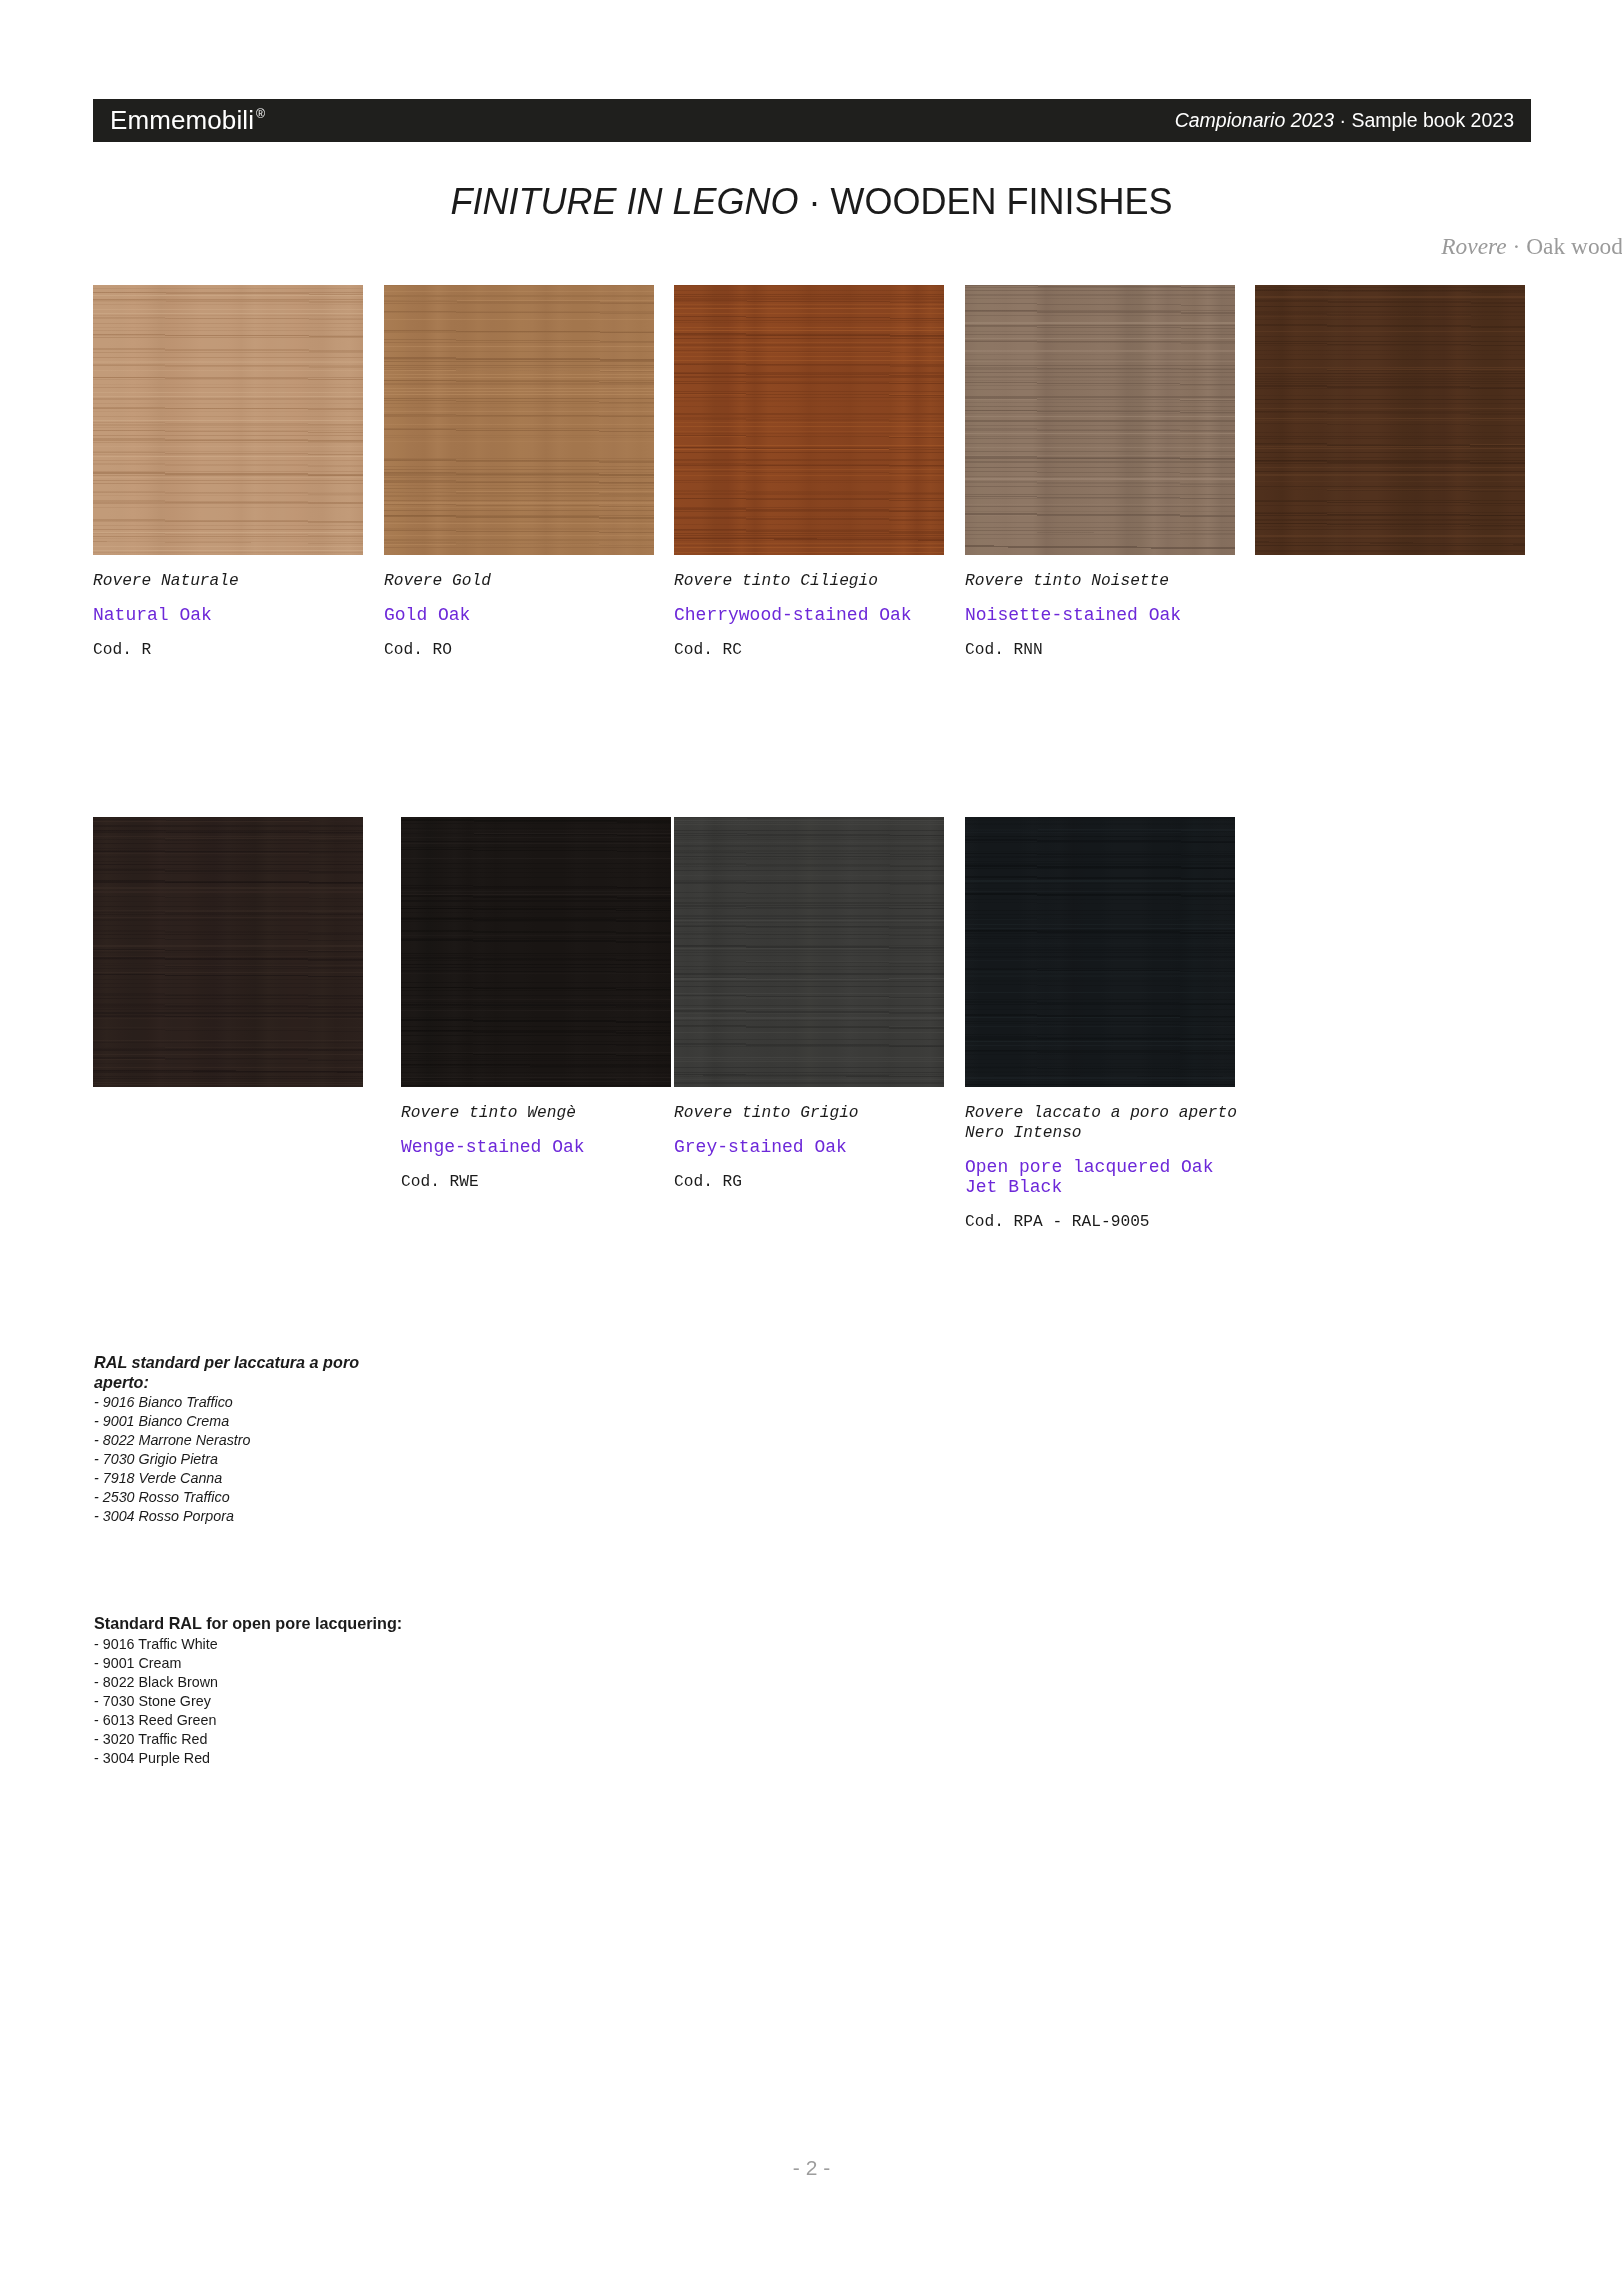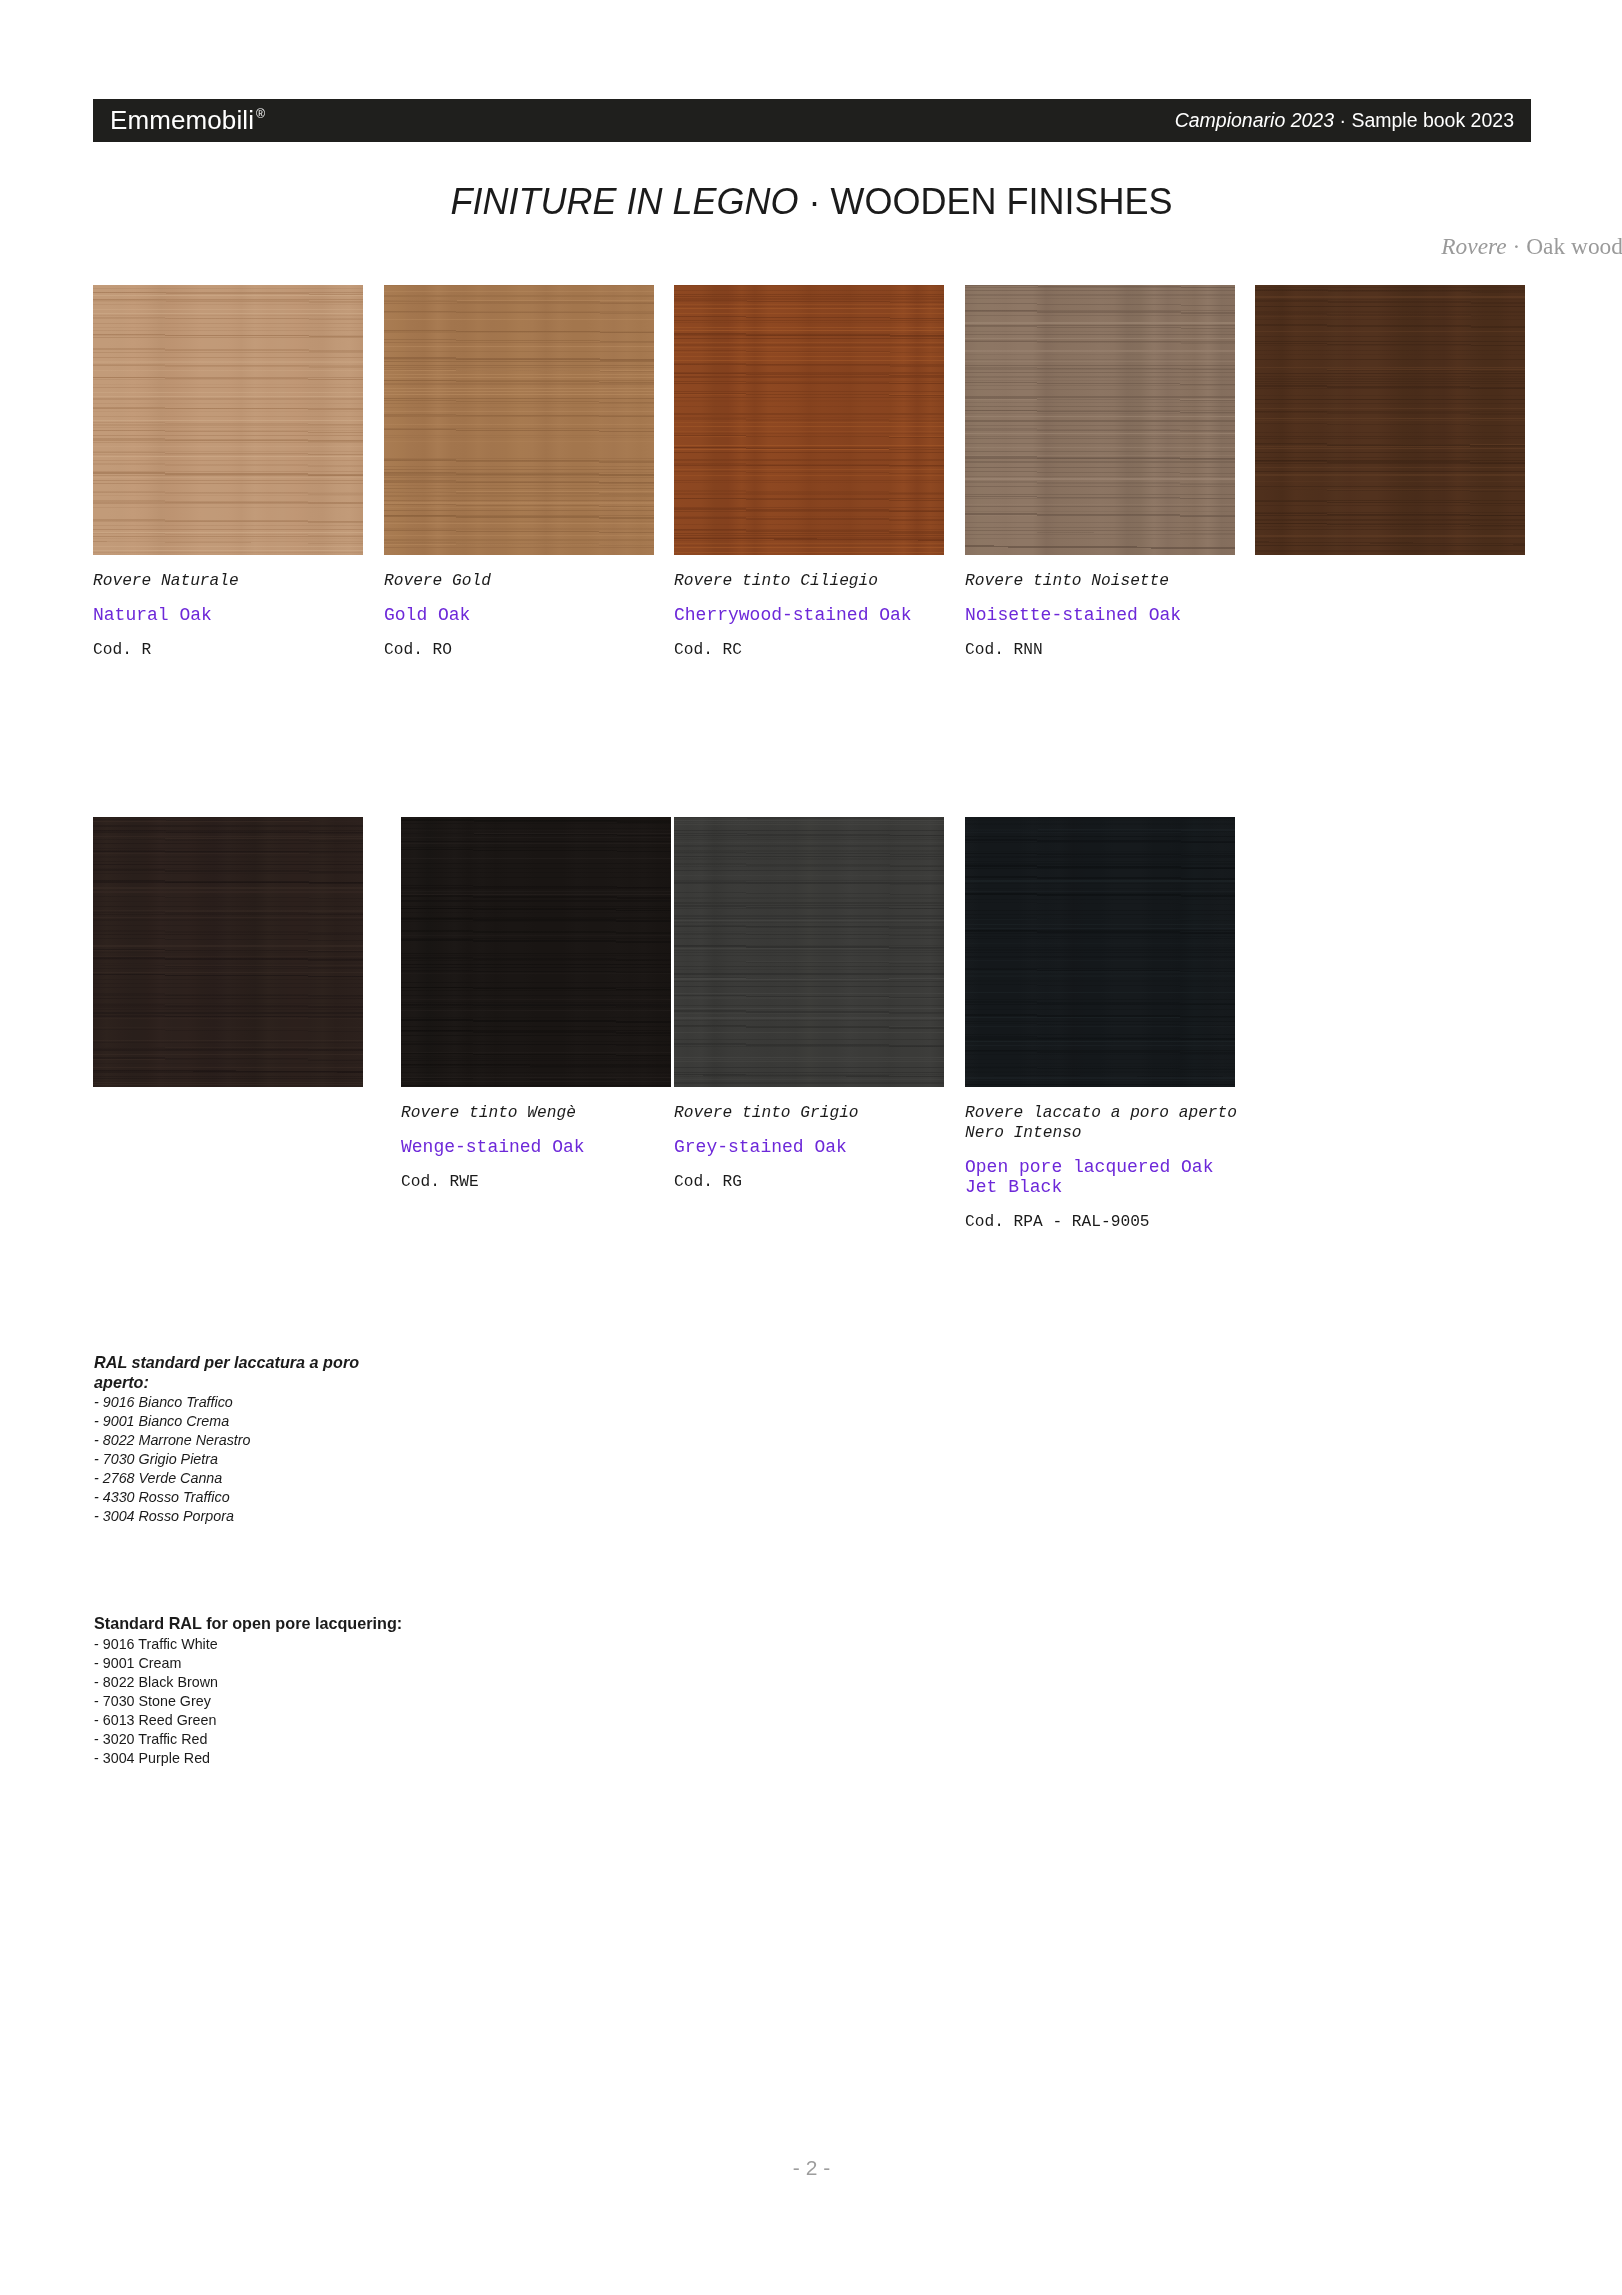--- a/index.html
+++ b/index.html
@@ -198,22 +198,22 @@
   </div>
 
   <div class="ral ral-it">
     <h4>RAL standard per laccatura a poro
 aperto:</h4>
     <ul>
       <li>- 9016 Bianco Traffico</li>
       <li>- 9001 Bianco Crema</li>
       <li>- 8022 Marrone Nerastro</li>
       <li>- 7030 Grigio Pietra</li>
-      <li>- 2768 Verde Canna</li>
-      <li>- 4330 Rosso Traffico</li>
+      <li>- 7918 Verde Canna</li>
+      <li>- 2530 Rosso Traffico</li>
       <li>- 3004 Rosso Porpora</li>
     </ul>
   </div>
 
   <div class="ral ral-en">
     <h4>Standard RAL for open pore lacquering:</h4>
     <ul>
       <li>- 9016 Traffic White</li>
       <li>- 9001 Cream</li>
       <li>- 8022 Black Brown</li>

